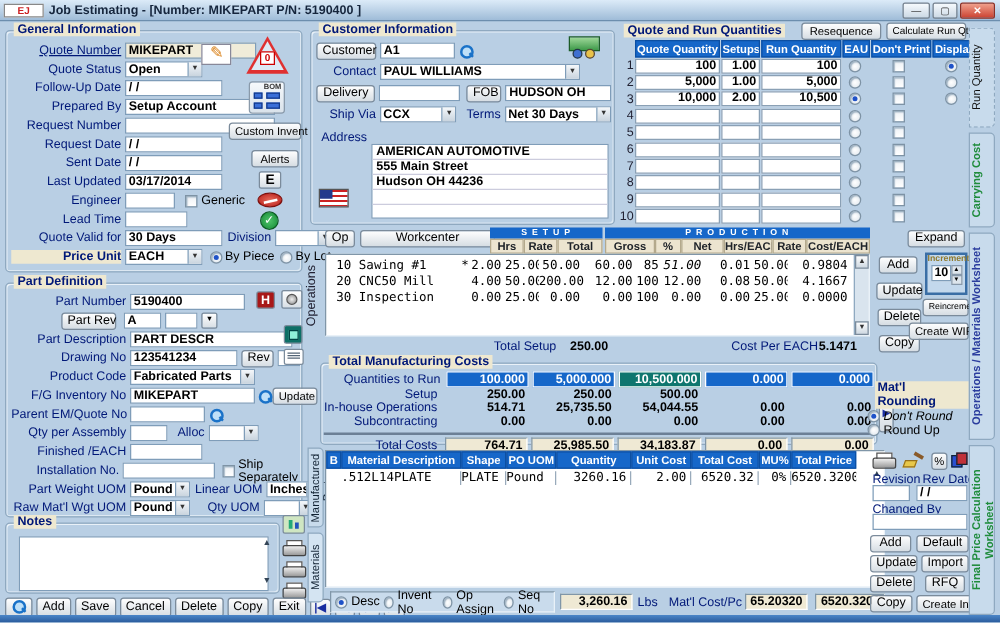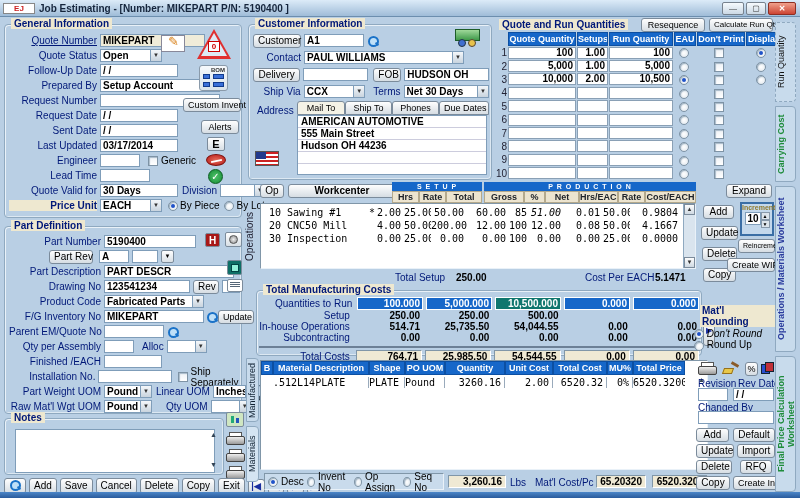--- a/index.html
+++ b/index.html
@@ -315,26 +315,20 @@
           <span class="dd-b">▼</span>
         </div>
         <span class="lbl" style="margin-left:8px">Terms</span>
         <div class="dd w86">
           <span class="dd-v">Net 30 Days</span>
           <span class="dd-b">▼</span>
         </div>
       </div>
   </div>
   <span class="lbl" style="position:absolute;left:8px;top:80px;">Address</span>
-  <div style="position:absolute;left:48px;top:76px;display:flex;">
-    <span class="btn" style="width:48px;border-radius:3px 3px 0 0;background:#f4f2e6;font-size:9px;">Mail To</span>
-    <span class="btn" style="width:47px;border-radius:3px 3px 0 0;font-size:9px;">Ship To</span>
-    <span class="btn" style="width:47px;border-radius:3px 3px 0 0;font-size:9px;">Phones</span>
-    <span class="btn" style="width:50px;border-radius:3px 3px 0 0;font-size:9px;">Due Dates</span>
-  </div>
   <div style="position:absolute;left:48px;top:90px;width:190px;height:60px;background:#fff;border:1px solid #7f9db9;">
     <div style="height:12px;border-bottom:1px solid #ccd;font-weight:bold;padding:0 3px;">AMERICAN AUTOMOTIVE</div>
     <div style="height:12px;border-bottom:1px solid #ccd;font-weight:bold;padding:0 3px;">555 Main Street</div>
     <div style="height:12px;border-bottom:1px solid #ccd;font-weight:bold;padding:0 3px;">Hudson OH 44236</div>
     <div style="height:12px;border-bottom:1px solid #ccd;"></div>
     <div style="height:12px;"></div>
   </div>
   <div style="position:absolute;left:6px;top:126px;width:24px;height:15px;border:1px solid #555;background:repeating-linear-gradient(#c22 0 2px,#fff 2px 4px);">
       <span style="position:absolute;left:0;top:0;width:10px;height:7px;background:#223a8c;"></span>
     </div>
@@ -448,21 +442,21 @@
         <span style="width:22px;text-align:center;"><span class="radio "></span></span>
         <span style="width:48px;text-align:center;"><span class="cb"></span></span>
         <span style="width:36px;text-align:center;"></span>
       </div>
     </div>
 </div>
 
 <span style="position:absolute;left:244px;top:212px;writing-mode:vertical-rl;transform:rotate(180deg);color:#223;">Operations</span>
 
 <span class="btn" style="position:absolute;left:260px;top:184px;width:24px;">Op</span>
-<span class="btn" style="position:absolute;left:288px;top:184px;width:108px;font-weight:bold;">Workcenter</span>
+<span class="btn" style="position:absolute;left:288px;top:184px;width:108px;font-weight:normal;">Workcenter</span>
 <div style="position:absolute;left:392px;top:182px;width:90px;height:9px;background:#1667c9;color:#fff;font-size:7px;font-weight:bold;text-align:center;line-height:9px;letter-spacing:1px;">S E T U P</div>
 <div style="position:absolute;left:484px;top:182px;width:212px;height:9px;background:#1667c9;color:#fff;font-size:7px;font-weight:bold;text-align:center;line-height:9px;letter-spacing:1px;">P R O D U C T I O N</div>
 <div style="position:absolute;left:392px;top:191px;display:flex;">
   <span class="ohead" style="width:27px;">Hrs</span>
   <span class="ohead" style="width:27px;">Rate</span>
   <span class="ohead" style="width:36px;">Total</span>
   <span style="width:2px;"></span>
   <span class="ohead" style="width:40px;">Gross</span>
   <span class="ohead" style="width:21px;">%</span>
   <span class="ohead" style="width:34px;">Net</span>
@@ -573,21 +567,21 @@
         <span style="width:67px;margin-left:3px;font-weight:bold;text-align:right;padding:0 2px;">0.00</span>
         <span style="width:67px;margin-left:3px;font-weight:bold;text-align:right;padding:0 2px;">0.00</span>
         <span style="width:67px;margin-left:3px;font-weight:bold;text-align:right;padding:0 2px;">0.00</span>
         <span style="width:67px;margin-left:3px;font-weight:bold;text-align:right;padding:0 2px;">0.00</span>
         <span style="width:67px;margin-left:3px;font-weight:bold;text-align:right;padding:0 2px;">0.00</span>
       </div>
       <div style="display: flex; align-items: center; height: 16px; margin-top: 3px; border-top: 2px solid rgb(108, 128, 150); padding-top: 2px;">
         <span class="lbl" style="width:92px;">Total Costs</span>
         <span class="beige-box" style="width:67px;margin-left:3px;">764.71</span>
         <span class="beige-box" style="width:67px;margin-left:3px;">25,985.50</span>
-        <span class="beige-box" style="width:67px;margin-left:3px;">54,544.55</span>
+        <span class="beige-box" style="width:67px;margin-left:3px;">34,183.87</span>
         <span class="beige-box" style="width:67px;margin-left:3px;">0.00</span>
         <span class="beige-box" style="width:67px;margin-left:3px;">0.00</span>
       </div>
     </div>
 </div>
 <span class="btn" style="position:absolute;left:703px;top:316px;width:12px;height:30px;color:#1a2ea0;font-size:8px;line-height:28px;padding:0;">▶</span>
 
 <div class="vtab" style="left:246px;top:358px;width:13px;height:64px;font-size:9px;font-weight:normal;color:#123;">Manufactured Parts</div>
 <div class="vtab" style="left:246px;top:426px;width:13px;height:56px;font-size:9px;font-weight:normal;color:#123;background:#d4e4f2;">Materials</div>
 

